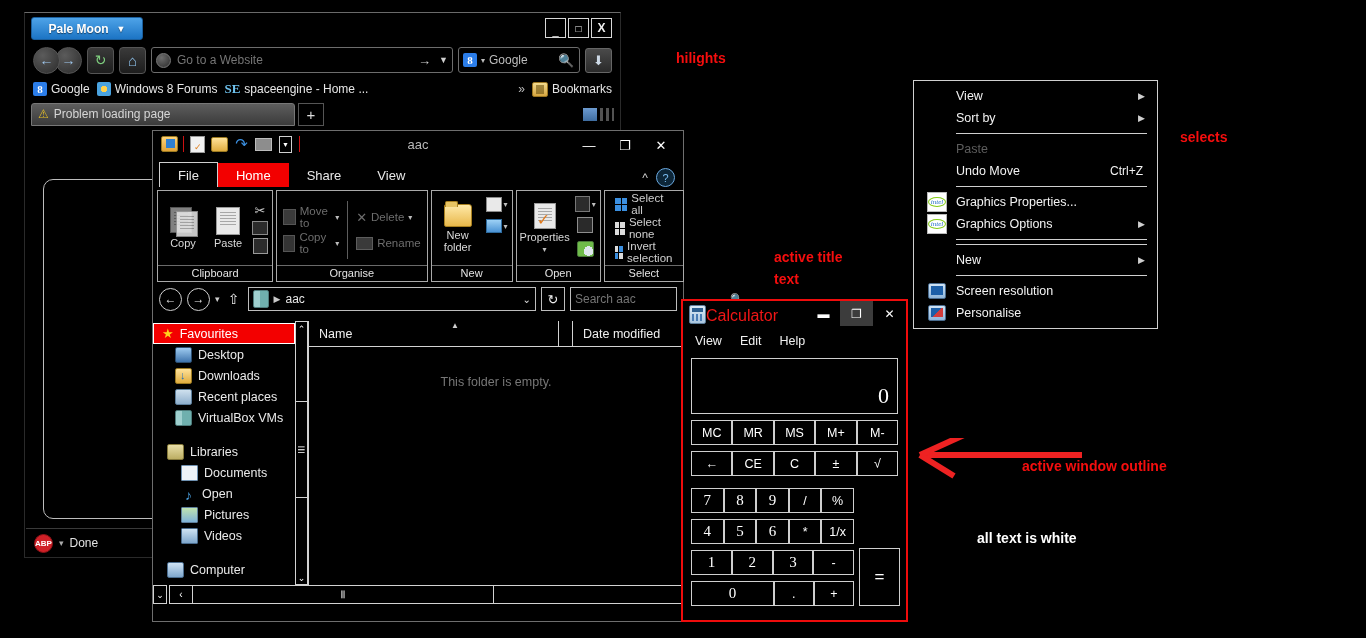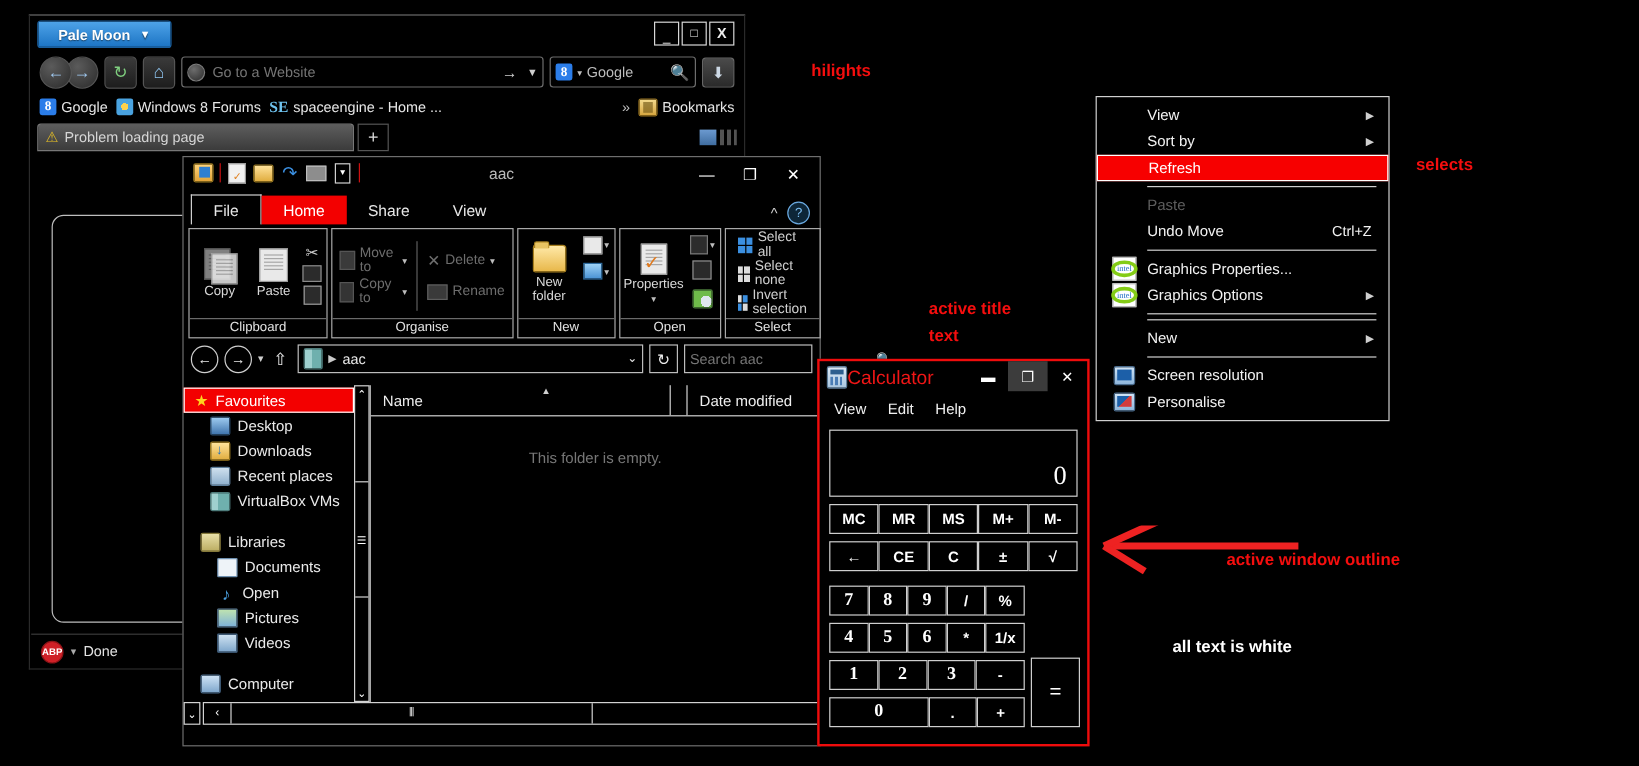--- a/index.html
+++ b/index.html
@@ -161,39 +161,39 @@
   #calc{left:681px;top:299px;width:227px;height:323px;background:#000;border:2px solid #ef0c0c;box-sizing:border-box;}
   #calc-title{height:29px;display:flex;align-items:center;position:relative;}
   #calc-title .ci{margin-left:6px;}
   #calc-title .t{color:#f01616;font-size:16px;}
   #calc-ctl{position:absolute;right:0;top:0;display:flex;}
   #calc-ctl .b{width:33px;height:25px;display:flex;align-items:center;justify-content:center;color:#fff;font-size:12px;}
   #calc-ctl .b.hot{background:#3c3c3c;}
   #calc-menu{height:22px;display:flex;align-items:center;gap:18px;padding-left:12px;font-size:12.5px;color:#f0f0f0;}
   #calc-body{padding:6px 8px 8px 8px;}
   #calc-display{height:50px;border:1px solid #cfcfcf;display:flex;align-items:flex-end;justify-content:flex-end;padding:0 8px 4px 0;font-size:22px;color:#fff;font-family:"Liberation Serif",serif;}
-  .calcrow{display:flex;gap:0;margin-top:6px;font-weight:bold;}
+  .calcrow{display:flex;gap:0;margin-top:6px;}
   .ck{flex:1;height:25px;border:1px solid #cfcfcf;display:flex;align-items:center;justify-content:center;font-size:12.5px;color:#fff;background:#000;box-sizing:border-box;}
   .ck.num{font-size:15px;font-family:"Liberation Serif",serif;}
   .ck.wide{flex:2.12;}
   #calc-grid{display:flex;gap:5px;margin-top:6px;}
   #calc-left{flex:1;}
   #calc-eq{width:39px;margin-top:6px;border:1px solid #cfcfcf;display:flex;align-items:center;justify-content:center;font-size:17px;color:#fff;}
 
   
   #ctx{left:913px;top:80px;width:245px;background:#000;border:1px solid #d0d0d0;padding:4px 0 4px 0;}
   .ctx-item{height:22px;display:flex;align-items:center;font-size:12.5px;color:#f2f2f2;padding-left:42px;position:relative;box-sizing:border-box;}
   .ctx-item.dim{color:#5d5d5d;}
   .ctx-item.sel{background:#f70000;border:1px solid #fff;color:#fff;}
   .ctx-item .sub{position:absolute;right:12px;font-size:9px;color:#cfcfcf;}
   .ctx-item .acc{position:absolute;right:14px;font-size:12px;color:#f2f2f2;}
   .ctx-item .ci{position:absolute;left:14px;width:18px;height:18px;display:flex;align-items:center;justify-content:center;}
   .ctx-sep{height:1px;background:#cfcfcf;margin:4px 10px 4px 42px;}
   .intel{width:18px;height:18px;background:#fff;border:1px solid #b9b9b9;display:flex;align-items:center;justify-content:center;}
-  .intel span{color:#1e6bc4;font-size:7px;font-family:"Liberation Serif",serif;border:3px solid #84cc16;border-radius:50%;padding:0 2px;line-height:8px;}
+  .intel span{color:#1e6bc4;font-size:7px;font-style:italic;font-family:"Liberation Serif",serif;border:1px solid #84cc16;border-radius:50%;padding:0 2px;line-height:8px;}
   .nvidia{width:18px;height:14px;background:radial-gradient(circle at 40% 50%,#9bd53a,#2e6b06);border-radius:3px;}
   .monitor{width:17px;height:14px;background:linear-gradient(#cfe3f5,#8fb6db);border:1px solid #4a6c8e;border-radius:2px;position:relative;}
   .monitor:after{content:"";position:absolute;left:2px;top:2px;right:2px;bottom:3px;background:#1c5fa8;}
   .monitor.pers:after{background:linear-gradient(135deg,#1c5fa8 50%,#d23b3b 50%);}
 
   
   .anno{position:absolute;color:#f50e0e;font-size:14px;font-weight:bold;}
   .anno.white{color:#fff;}
   #arrow{position:absolute;left:912px;top:438px;width:172px;height:44px;}
 </style>
@@ -652,23 +652,20 @@
 
 <div class="win" id="ctx">
   <div class="ctx-item">
     <span>View</span>
     <span class="sub">▶</span>
   </div>
   <div class="ctx-item">
     <span>Sort by</span>
     <span class="sub">▶</span>
   </div>
-  <div class="ctx-item sel">
-    <span>Refresh</span>
-  </div>
   <div class="ctx-sep"></div>
   <div class="ctx-item dim">
     <span>Paste</span>
   </div>
   <div class="ctx-item">
     <span>Undo Move</span>
     <span class="acc">Ctrl+Z</span>
   </div>
   <div class="ctx-sep"></div>
   <div class="ctx-item">

